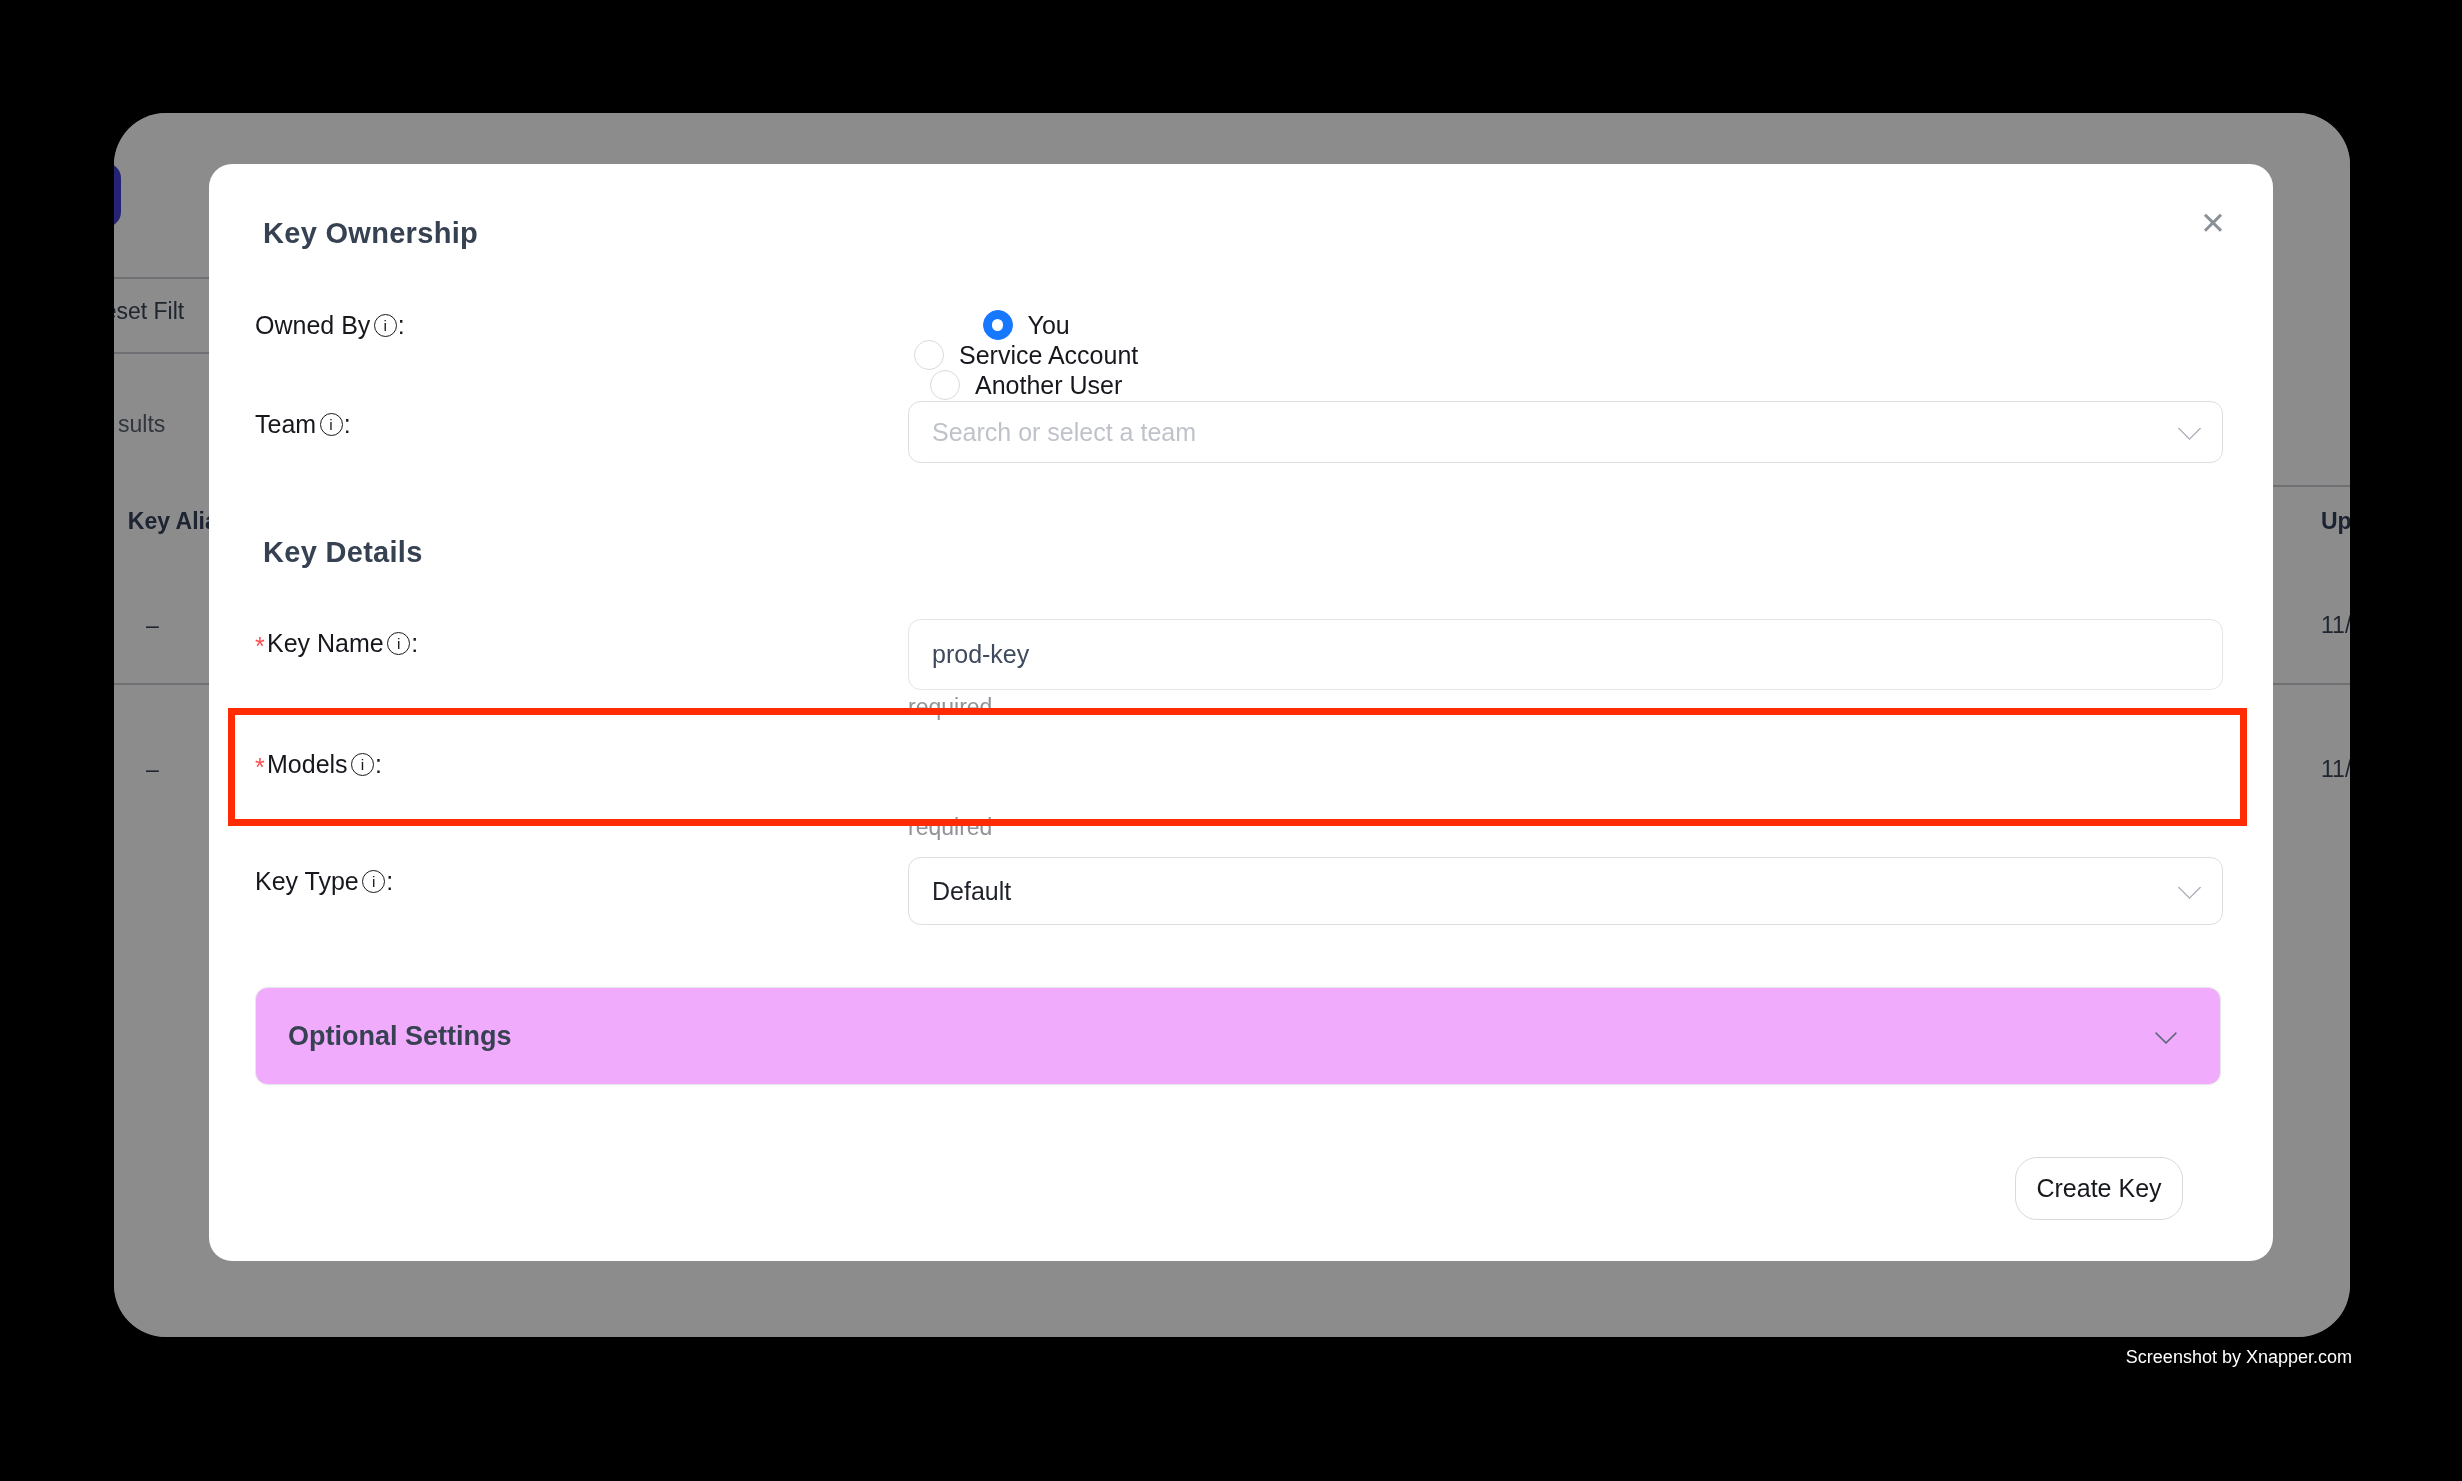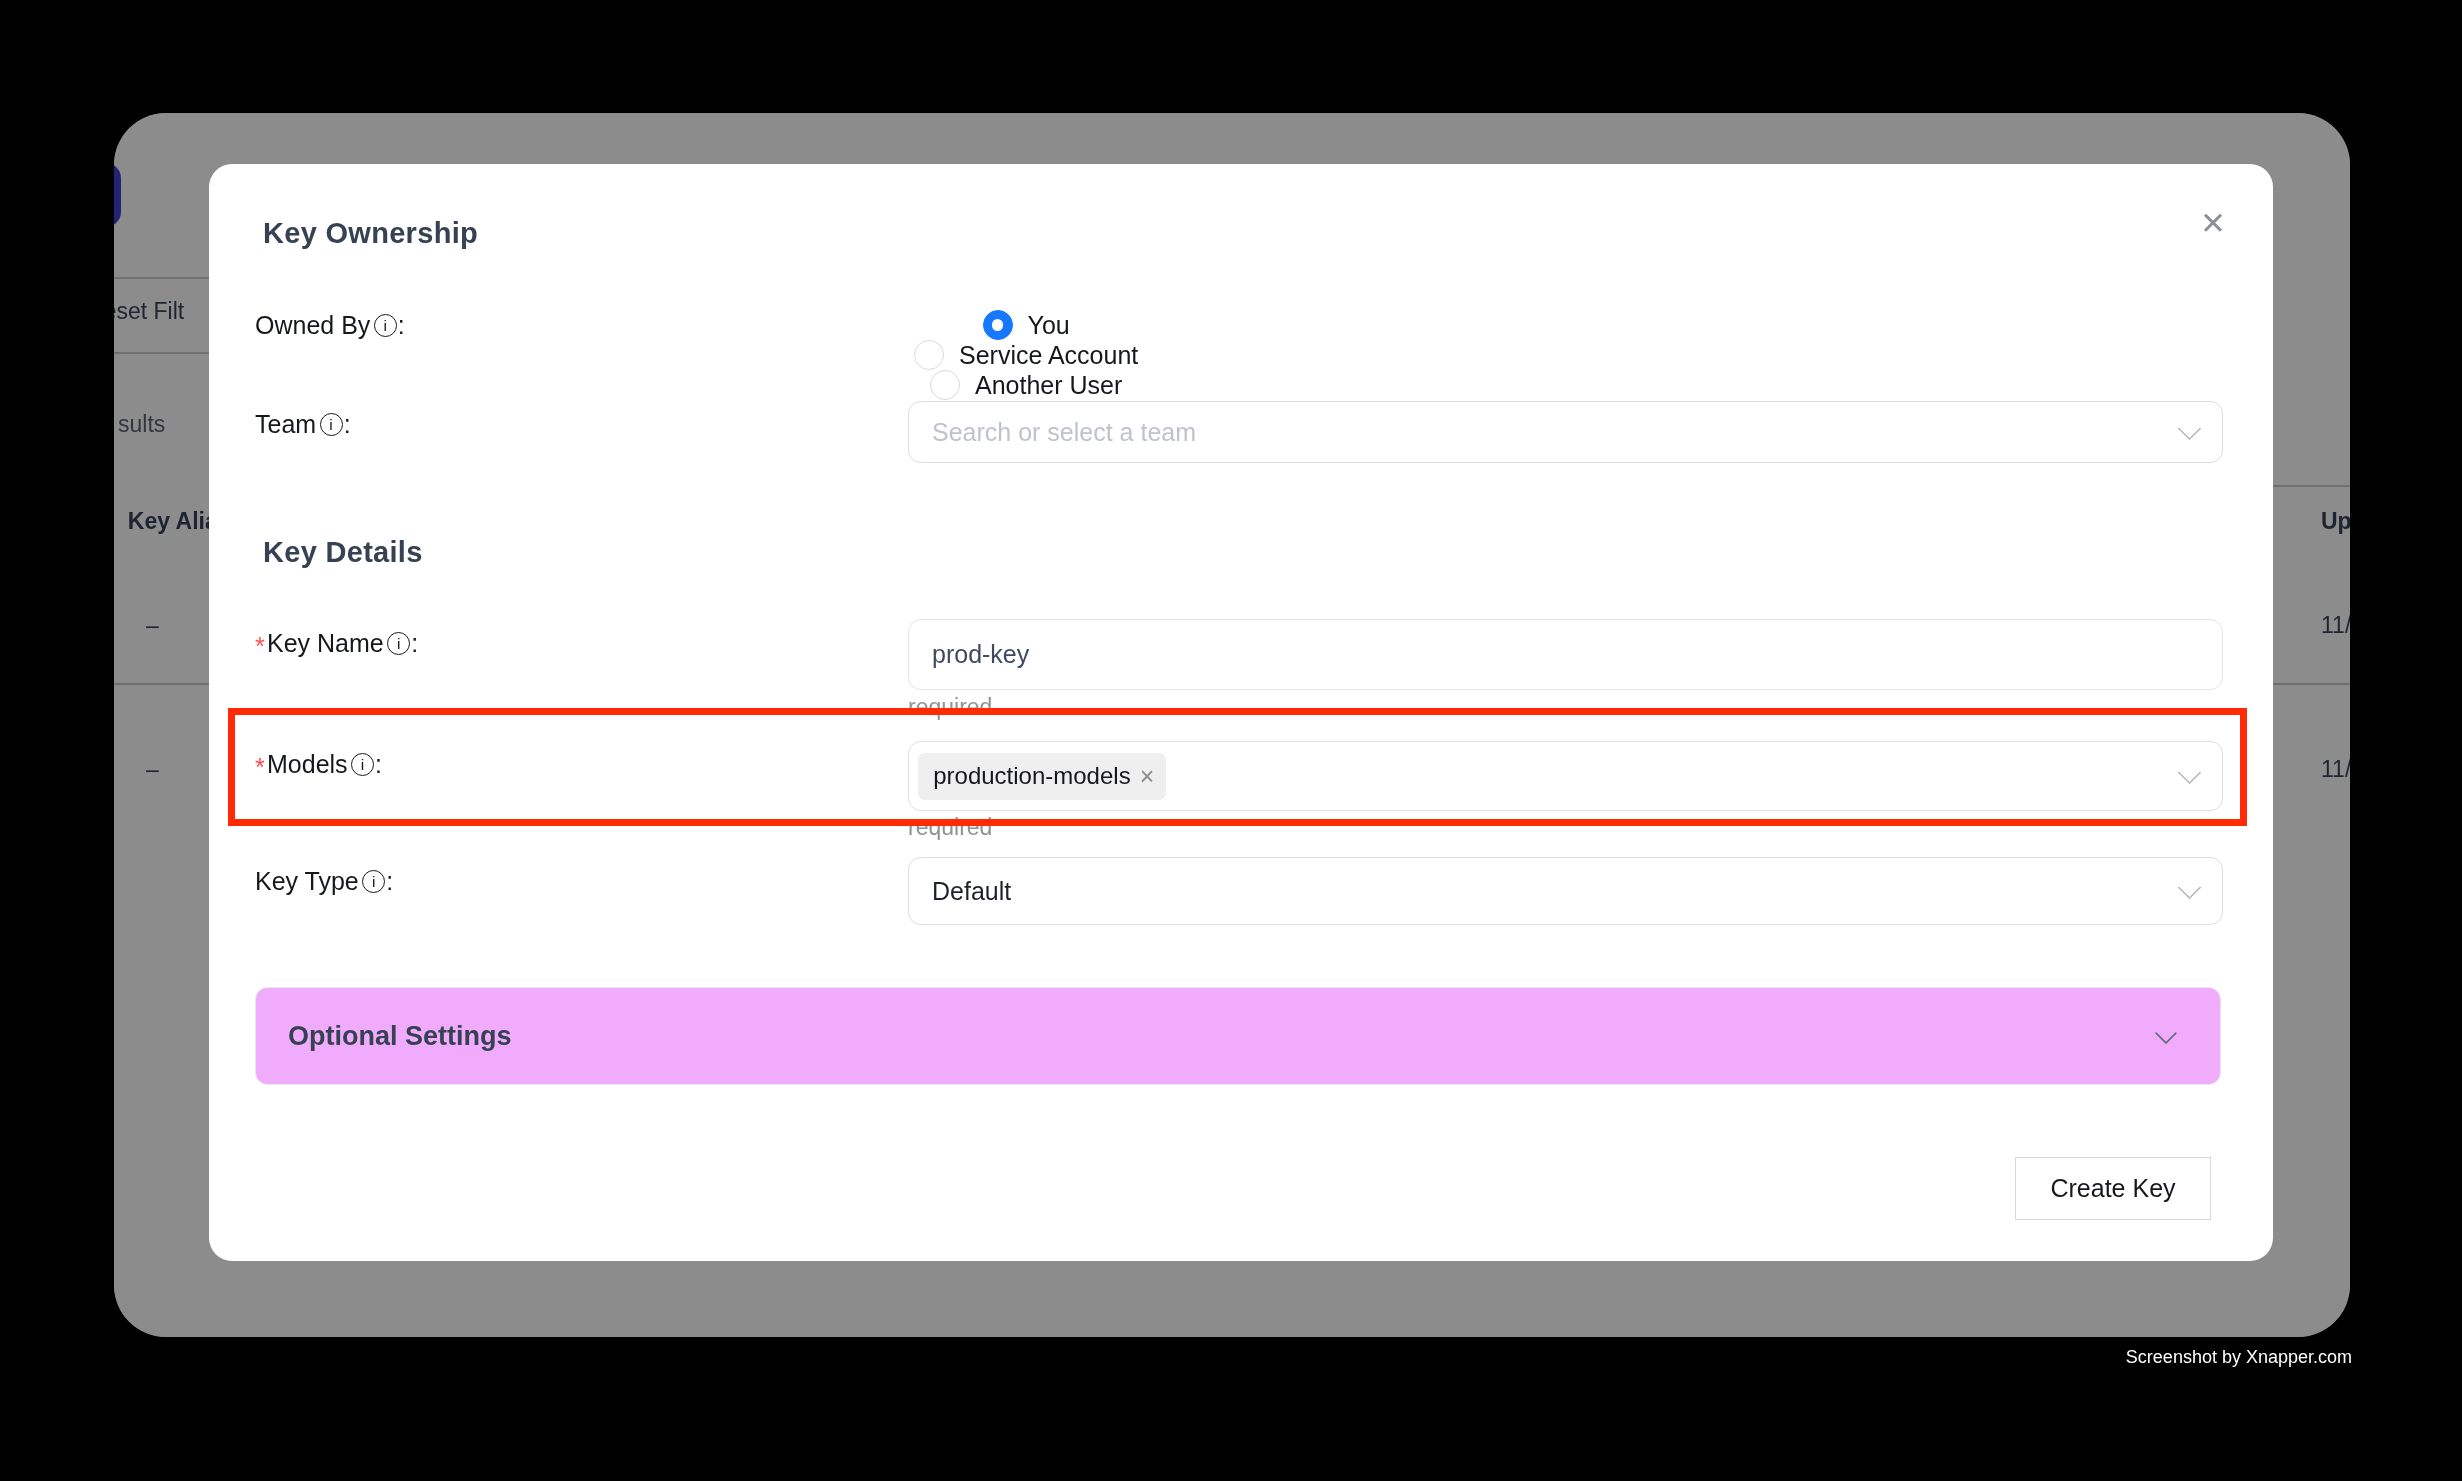--- a/index.html
+++ b/index.html
@@ -101,22 +101,22 @@
     display:flex; align-items:center; cursor:pointer;
   }
   .opt-title { color:#364152; font-size:27px; font-weight:600; padding-left:32px; }
   .opt-chevron {
     position:absolute; right:46px; top:50%; width:16px; height:16px;
     border-right:2.9px solid #5f6b7a; border-bottom:2.9px solid #5f6b7a;
     transform:translateY(-68%) rotate(45deg); border-radius:1.1px;
   }
 
   .create-btn {
-    position:absolute; left:1806px; top:993px; width:196px; height:63px;
-    background:#fff; border:1.7px solid #d7d9dd; border-radius:0;
+    position:absolute; left:1806px; top:993px; width:168px; height:63px;
+    background:#fff; border:1.7px solid #d7d9dd; border-radius:22px;
     display:flex; align-items:center; justify-content:center;
     color:#16181d; font-size:25px; cursor:pointer;
   }
 
   .watermark {
     position:absolute; right:110px; top:1347px; color:#fff; font-size:18px;
     z-index:5; white-space:nowrap;
   }
 </style>
 </head>
@@ -199,27 +199,20 @@
     <span class="value slate">prod-key</span>
   </div>
   <div class="required-hint" style="top:530px;">required</div>
 
   <div class="field-label" style="top:586px;">
     <span class="req-star">*</span>
     <span>Models</span>
     <span class="info-icon">i</span>
     <span class="colon">:</span>
   </div>
-  <div class="box" style="top:569px; height:70px;">
-    <span class="tag">
-      <span class="tag-text">production-models</span>
-      <span class="tag-x">×</span>
-    </span>
-    <span class="chevron"></span>
-  </div>
   <div class="required-hint" style="top:650px;">required</div>
 
   <div class="annotation-box"></div>
 
   <div class="field-label" style="top:703px;">
     <span>Key Type</span>
     <span class="info-icon">i</span>
     <span class="colon">:</span>
   </div>
   <div class="box" style="top:685px; height:68px;">

